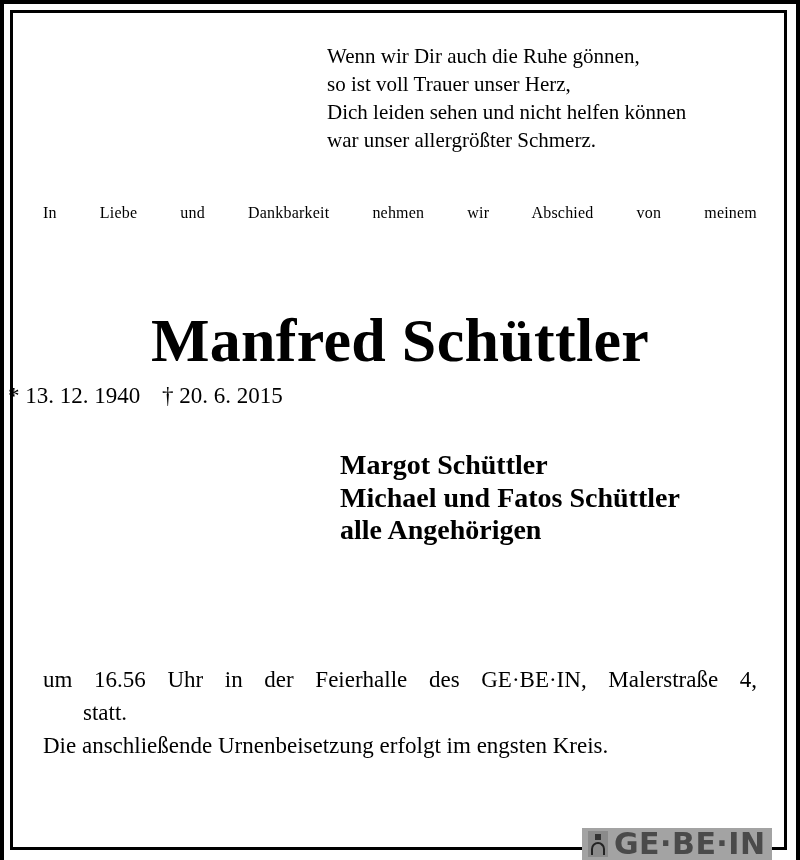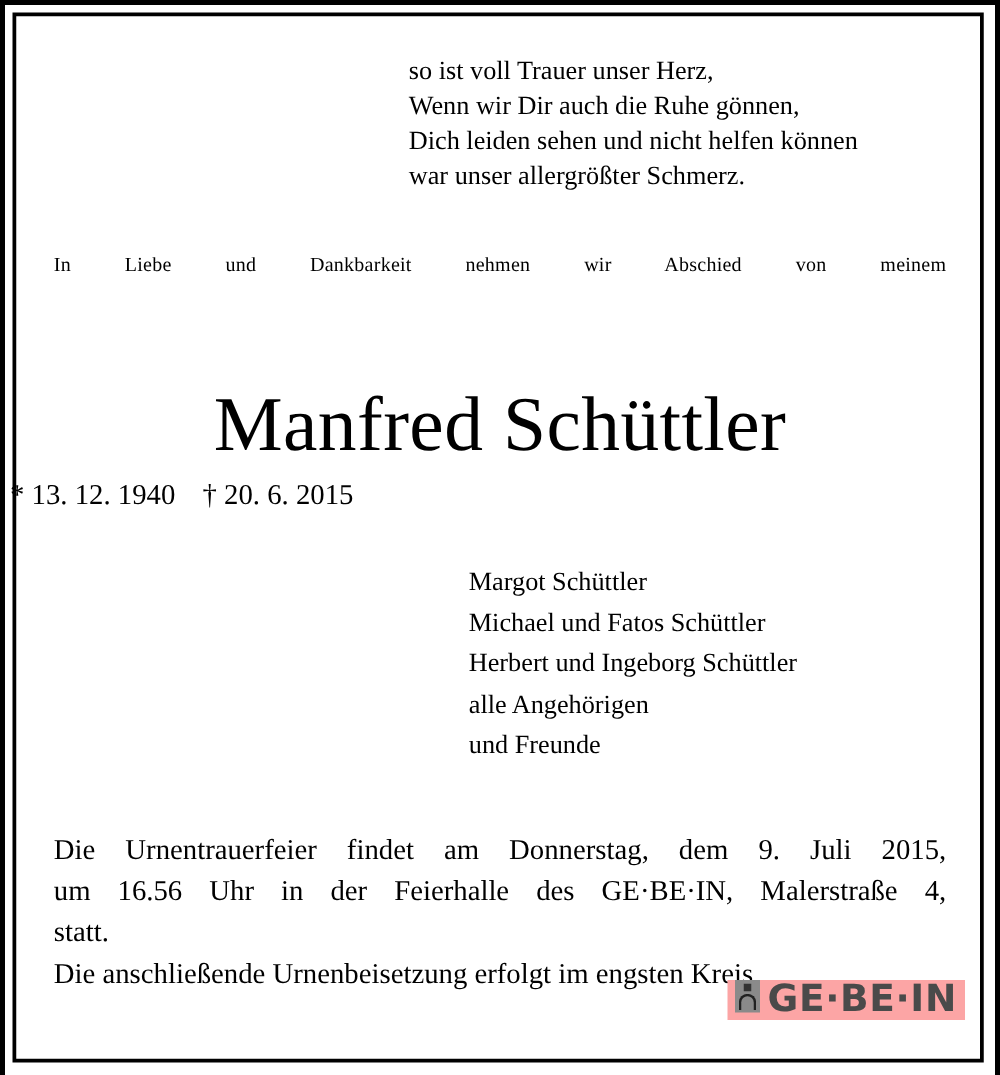--- a/index.html
+++ b/index.html
@@ -8,73 +8,70 @@
   .outer { position: absolute; left: 0; top: 0; width: 800px; height: 860px;
            box-sizing: border-box; border: 4px solid #000; border-bottom: none; }
   .inner { position: absolute; left: 10px; top: 10px; width: 777px; height: 840px;
            box-sizing: border-box; border: 3px solid #000; }
   .poem { position: absolute; left: 327px; top: 42px; font-size: 21px; line-height: 28px; }
   .poem div { white-space: nowrap; }
   .intro { position: absolute; left: 43px; top: 197px; width: 714px; font-size: 16px; line-height: 32px; }
   .intro .l1 { text-align: justify; text-align-last: justify; white-space: nowrap; letter-spacing: 0.2px; }
   .intro .l2 { white-space: nowrap; letter-spacing: -0.5px; }
   .name { position: absolute; left: 0; width: 800px; top: 300px; text-align: center;
-          font-weight: normal; font-size: 62px; line-height: 80px; letter-spacing: 0.3px; }
+          font-weight: bold; font-size: 62px; line-height: 80px; letter-spacing: 0.3px; }
   .dates { position: absolute; left: 0; width: 800px; top: 380px; text-align: left;
            font-size: 23px; line-height: 32px; }
   .dates span { margin: 0 8px; }
-  .family { position: absolute; left: 375px; top: 449px; font-weight: normal; font-size: 21px; line-height: 32.5px; }
+  .family { position: absolute; left: 340px; top: 449px; font-weight: bold; font-size: 28px; line-height: 32.5px; }
   .family div { white-space: nowrap; }
   .info { position: absolute; left: 43px; top: 663px; width: 714px; font-size: 23px; line-height: 33px; }
   .info .j { text-align: justify; text-align-last: justify; white-space: nowrap; }
-  .info .s { white-space: nowrap; }
+  .info .s { white-space: nowrap; margin-left: 40px; }
   .info .last { margin-top: 0px; white-space: nowrap; }
-  .logo-wrap { position: absolute; left: 582px; top: 784px; height: 32px; padding: 0 6px;
-               background: #fca5a5; display: flex; }
+  .logo-wrap { position: absolute; left: 582px; top: 828px; height: 32px; padding: 0 6px;
+               background: #a3a3a3; display: flex; align-items: center; }
   .logo-icon { width: 20px; height: 26px; background: #8a8a8a; position: relative; margin-right: 6px; }
   .logo-icon .head { position: absolute; left: 7px; top: 3px; width: 6px; height: 6px; background: #333; }
   .logo-icon .body { position: absolute; left: 3px; top: 11px; width: 14px; height: 13px;
                      border: 2px solid #222; border-bottom: none; border-radius: 10px 10px 0 0; box-sizing: border-box; }
   .logo-text { font-family: "DejaVu Sans", "Liberation Sans", sans-serif; font-weight: bold;
                font-size: 30px; color: #4a4a4a; letter-spacing: 0.5px; line-height: 32px; }
 </style>
 </head>
 <body>
 
 <div class="outer"></div>
 <div class="inner"></div>
 
 <div class="poem">
+  <div>Wenn wir Dir auch die Ruhe gönnen,</div>
   <div>so ist voll Trauer unser Herz,</div>
-  <div>Wenn wir Dir auch die Ruhe gönnen,</div>
   <div>Dich leiden sehen und nicht helfen können</div>
   <div>war unser allergrößter Schmerz.</div>
 </div>
 
 <div class="intro">
   <div class="l1">In Liebe und Dankbarkeit nehmen wir Abschied von meinem</div>
 </div>
 
 <div class="name">Manfred Schüttler</div>
 
 <div class="dates">
   <span>* 13. 12. 1940</span>
   <span>† 20. 6. 2015</span>
 </div>
 
 <div class="family">
   <div>Margot Schüttler</div>
   <div>Michael und Fatos Schüttler</div>
-  <div>Herbert und Ingeborg Schüttler</div>
   <div>alle Angehörigen</div>
-  <div>und Freunde</div>
 </div>
 
 <div class="info">
-  <div class="j">Die Urnentrauerfeier findet am Donnerstag, dem 9. Juli 2015,</div>
   <div class="j">um 16.56 Uhr in der Feierhalle des GE·BE·IN, Malerstraße 4,</div>
   <div class="s">statt.</div>
   <div class="last">Die anschließende Urnenbeisetzung erfolgt im engsten Kreis.</div>
 </div>
 
 <div class="logo-wrap">
   <div class="logo-icon">
     <div class="head"></div>
     <div class="body"></div>
   </div>

